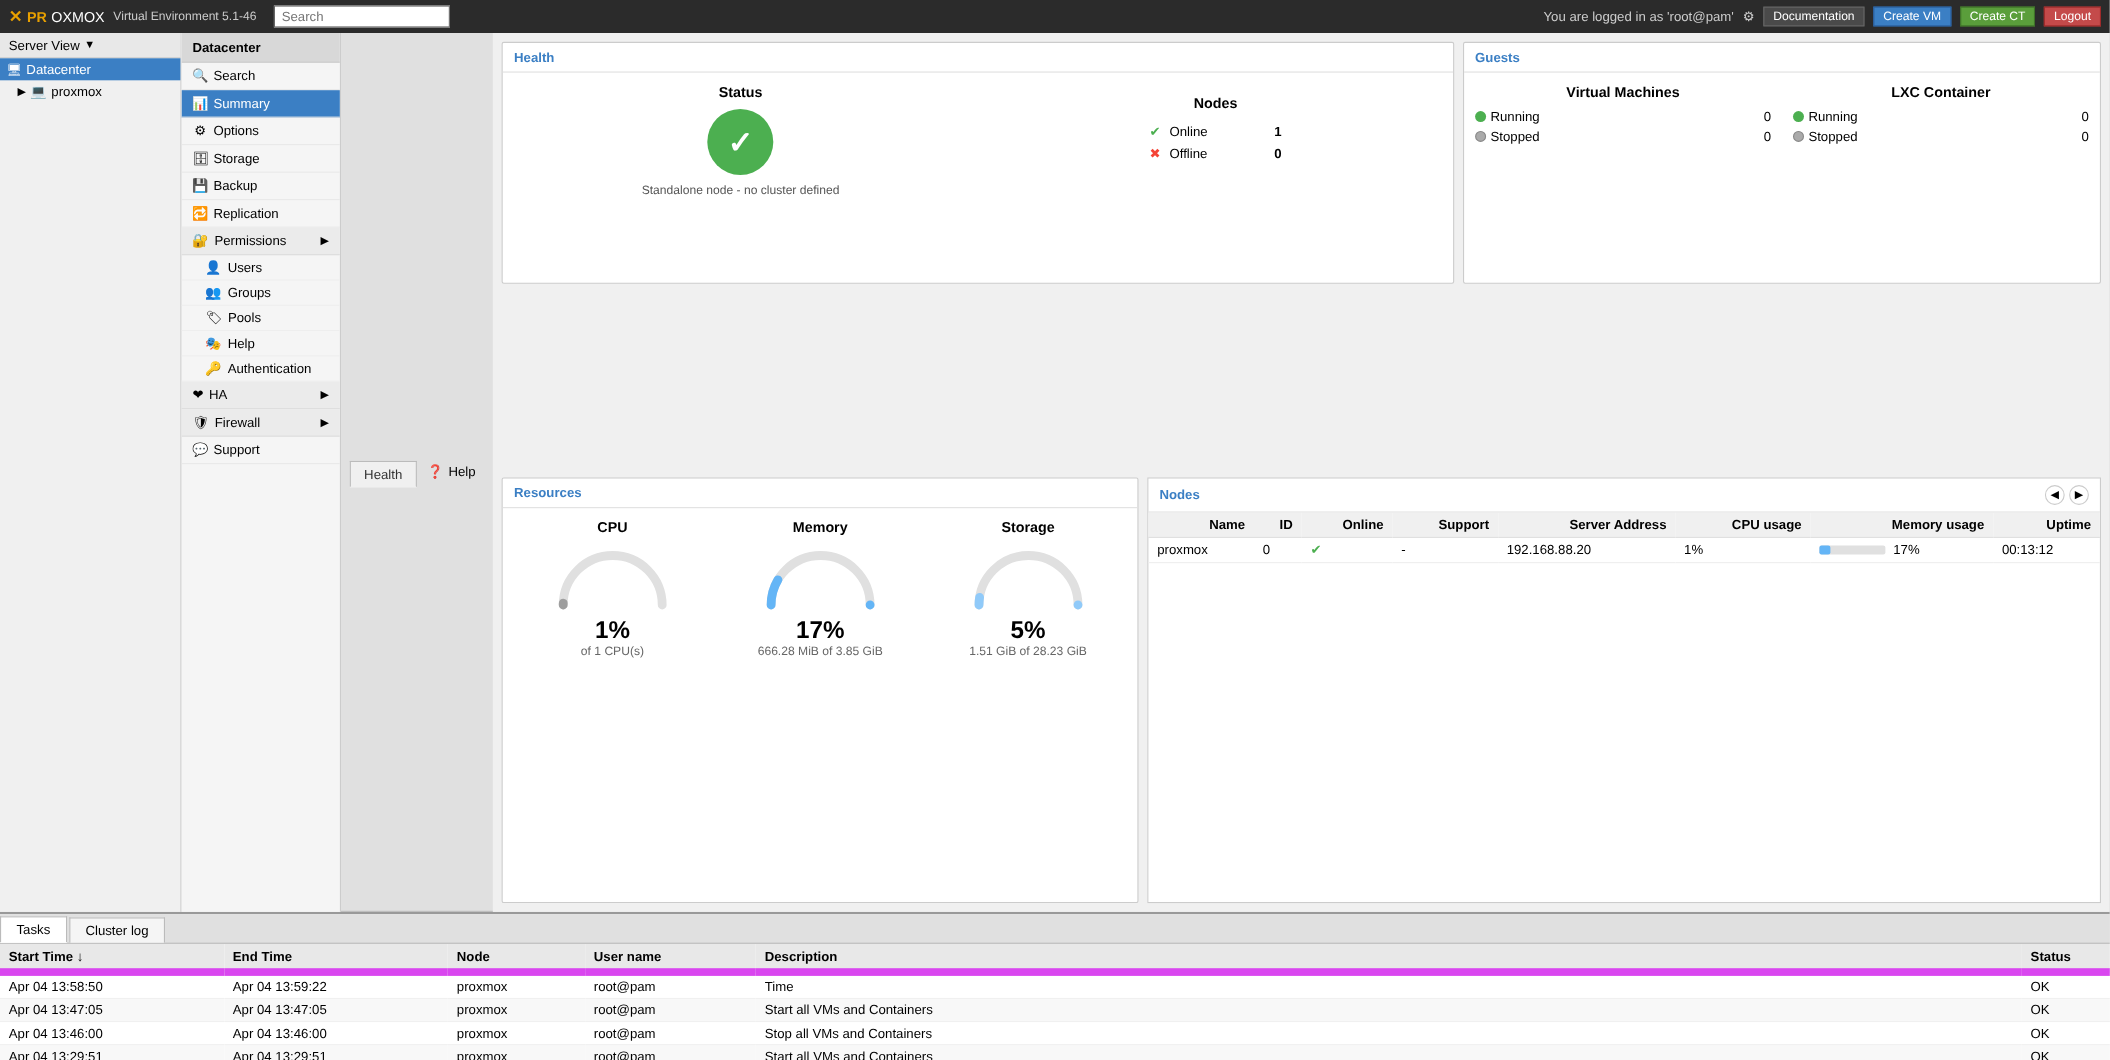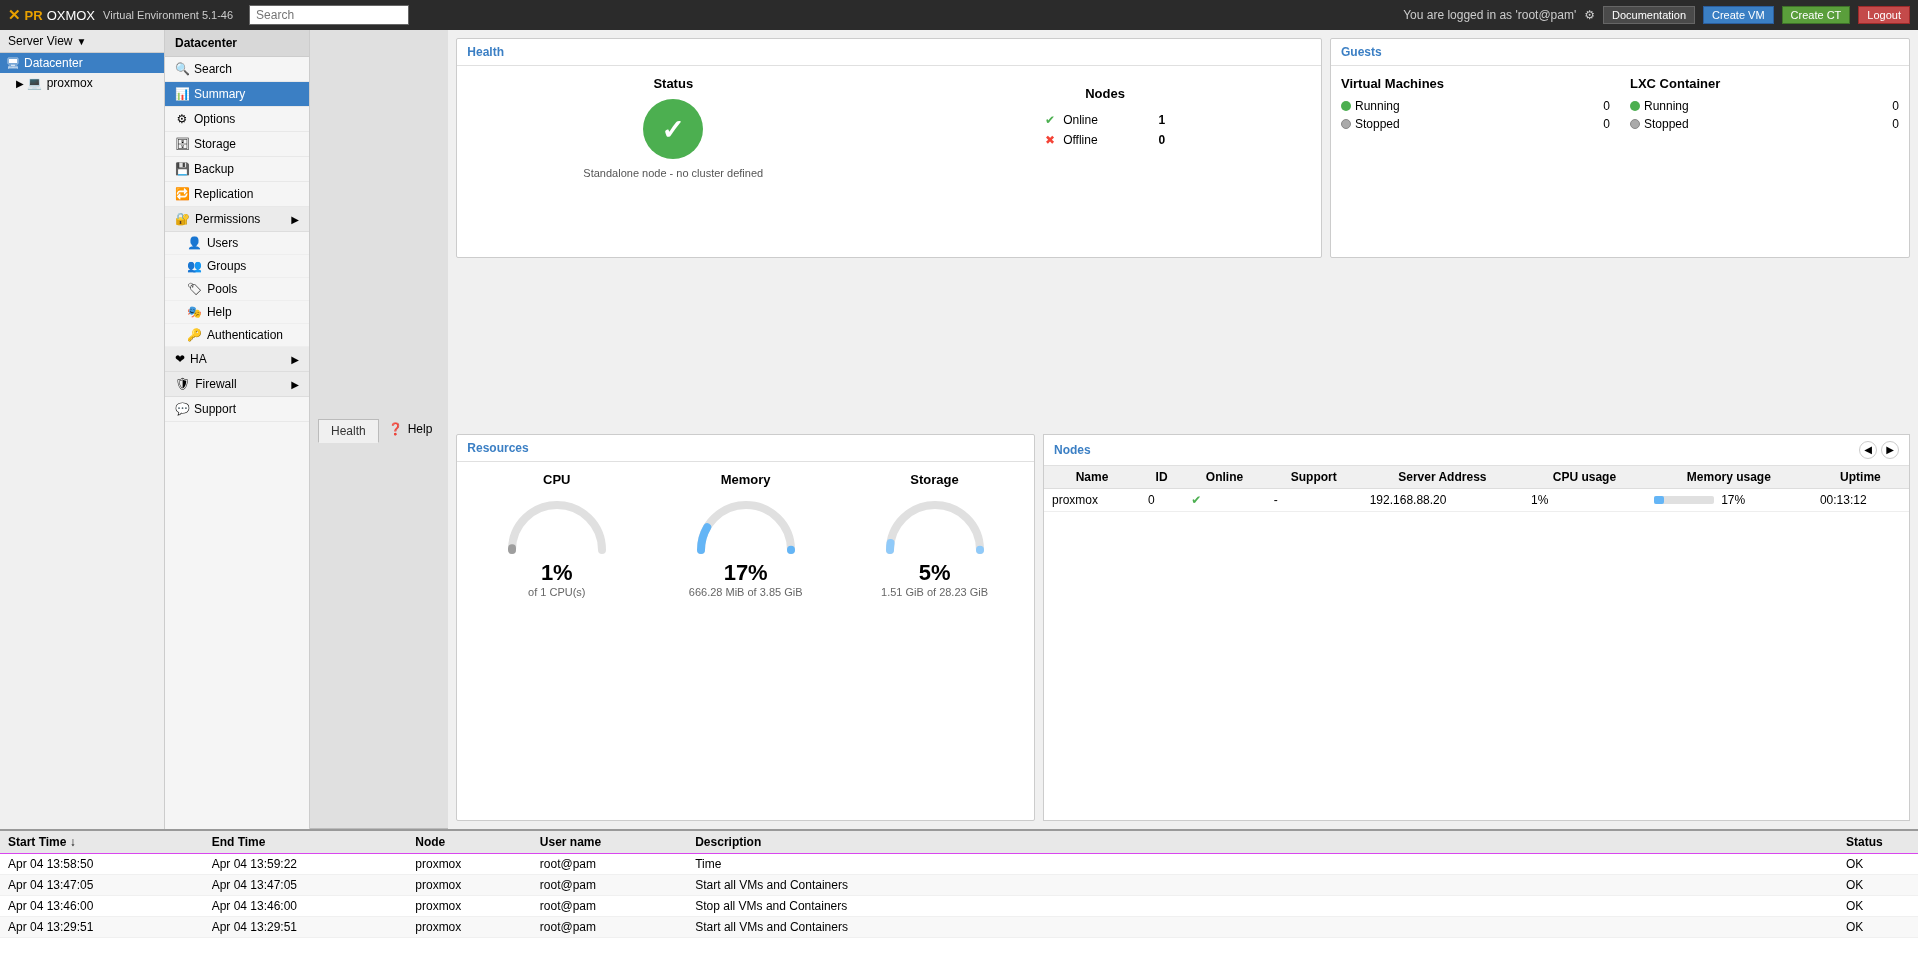--- a/index.html
+++ b/index.html
@@ -240,21 +240,21 @@
     }
     .gauge-sub { font-size: 11px; color: #666; }
 
     
     .guests-grid {
       display: flex;
       padding: 10px;
       gap: 20px;
     }
     .guests-section { flex: 1; }
-    .guests-title { font-weight: bold; font-size: 13px; margin-bottom: 8px; }
+    .guests-title { font-weight: bold; font-size: 13px; margin-bottom: 8px; text-align: center; }
     .guest-row {
       display: flex;
       align-items: center;
       gap: 6px;
       margin-bottom: 4px;
       font-size: 12px;
       justify-content: space-between;
     }
     .guest-label { display: flex; align-items: center; gap: 4px; }
     .circle-green { display: inline-block; width: 10px; height: 10px; border-radius: 50%; background: #4caf50; }
@@ -283,21 +283,21 @@
       cursor: pointer;
       display: flex;
       align-items: center;
       justify-content: center;
       font-size: 10px;
     }
     .nodes-table { width: 100%; border-collapse: collapse; font-size: 11px; }
     .nodes-table th {
       background: #f0f0f0;
       padding: 4px 8px;
-      text-align: center;
+      text-align: right;
       border-bottom: 1px solid #ddd;
       font-weight: bold;
     }
     .nodes-table td {
       padding: 4px 8px;
       border-bottom: 1px solid #eee;
     }
 
     
     #bottom-area {
@@ -331,21 +331,21 @@
       width: 100%;
       border-collapse: collapse;
       font-size: 11px;
       flex: 1;
       overflow-y: auto;
     }
     .tasks-table th {
       background: #e8e8e8;
       padding: 4px 8px;
       text-align: left;
-      border-bottom: 1px solid #d946ef;
+      border-bottom: 7px solid #d946ef;
       font-weight: bold;
       cursor: pointer;
     }
     .tasks-table td {
       padding: 3px 8px;
       border-bottom: 1px solid #f0f0f0;
     }
     .tasks-table tr:nth-child(even) td { background: #f8f8f8; }
     .tasks-container { flex: 1; overflow-y: auto; background: #fff; }
     .content-tabs {
@@ -649,20 +649,24 @@
   </tr>
               </tbody>
           </table>
         </div>
       </div>
     </div>
   </div>
 </div>
 
 <div id="bottom-area">
+  <div class="bottom-tabs">
+    <div class="bottom-tab active">Tasks</div>
+    <div class="bottom-tab">Cluster log</div>
+  </div>
   <div class="tasks-container">
     <table class="tasks-table">
       <thead>
         <tr>
           <th>Start Time ↓</th>
           <th>End Time</th>
           <th>Node</th>
           <th>User name</th>
           <th style="width:60%;">Description</th>
           <th style="width:80px;">Status</th>

